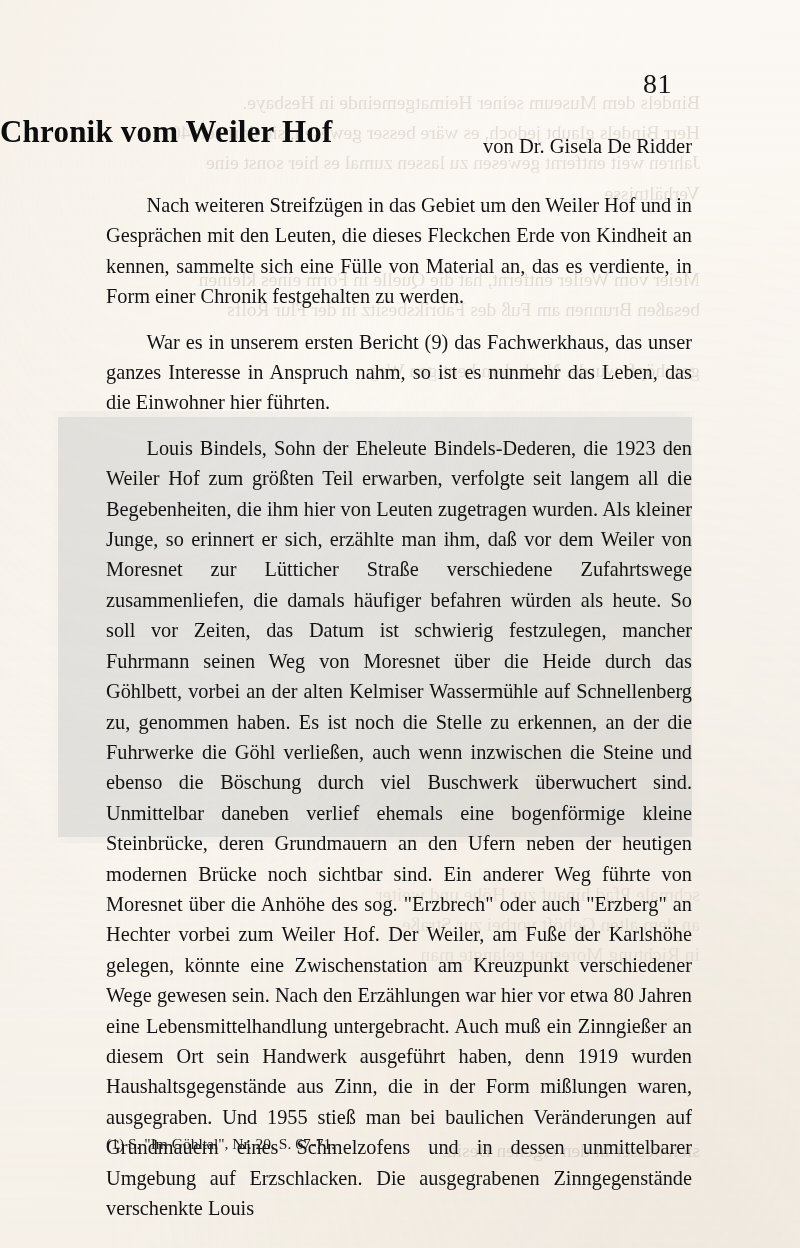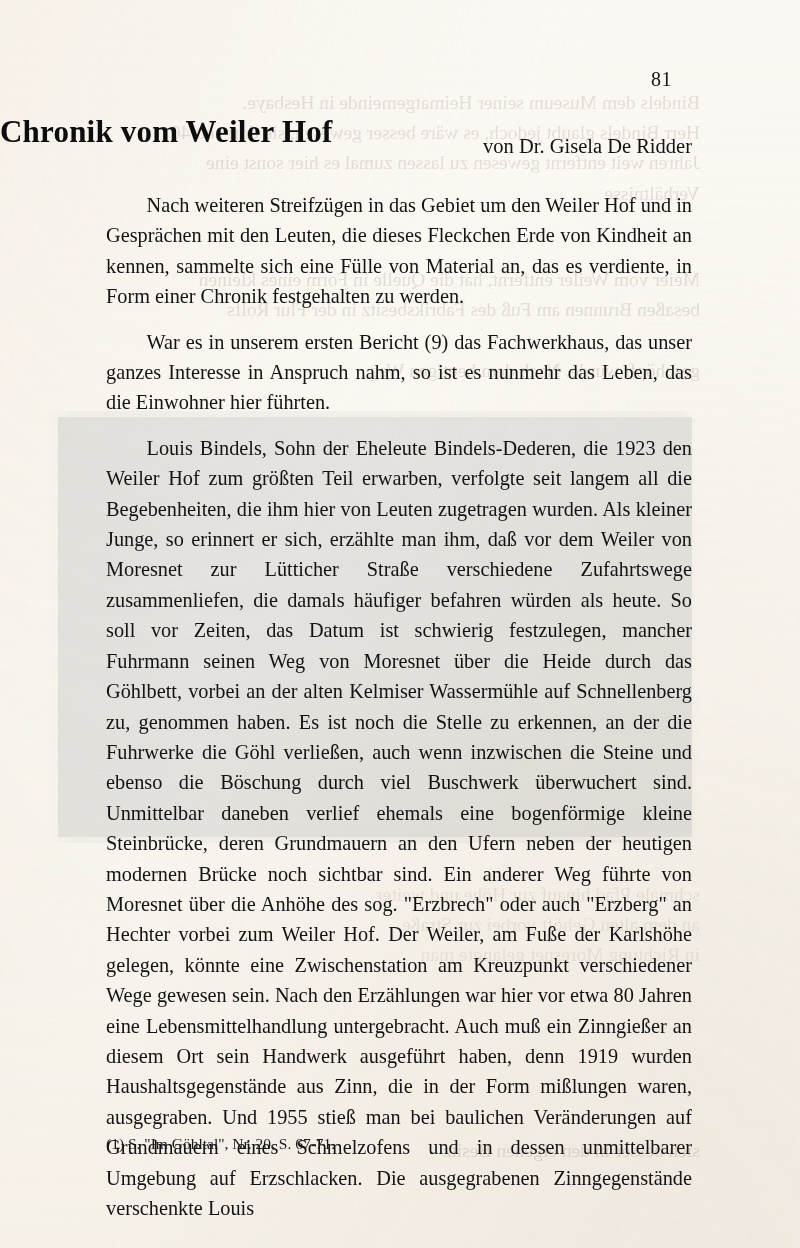--- a/index.html
+++ b/index.html
@@ -66,21 +66,21 @@
     text-align: justify;
     filter: blur(.5px);
     user-select: none;
   }
 
   
   .folio {
     position: absolute;
     right: 128px;
     top: 68px;
-    font-size: 20px;
+    font-size: 28px;
     letter-spacing: .5px;
     color: #161616;
   }
   .title {
     position: absolute;
     left: 0;
     right: 0;
     top: 93px;
     text-align: left;
     font-size: 31px;

